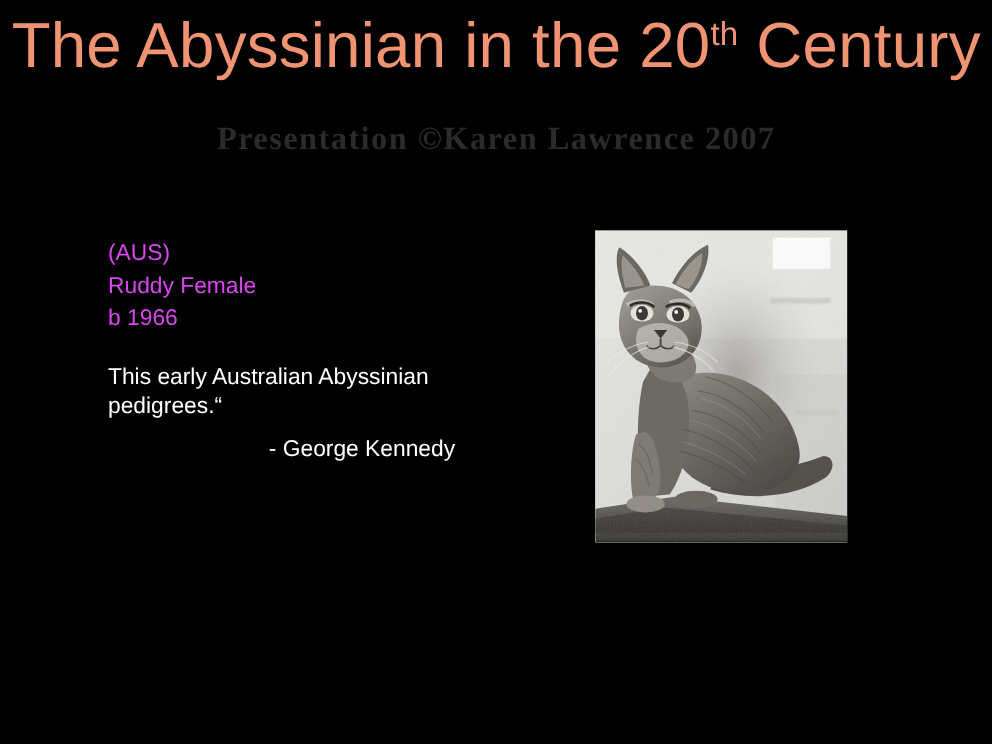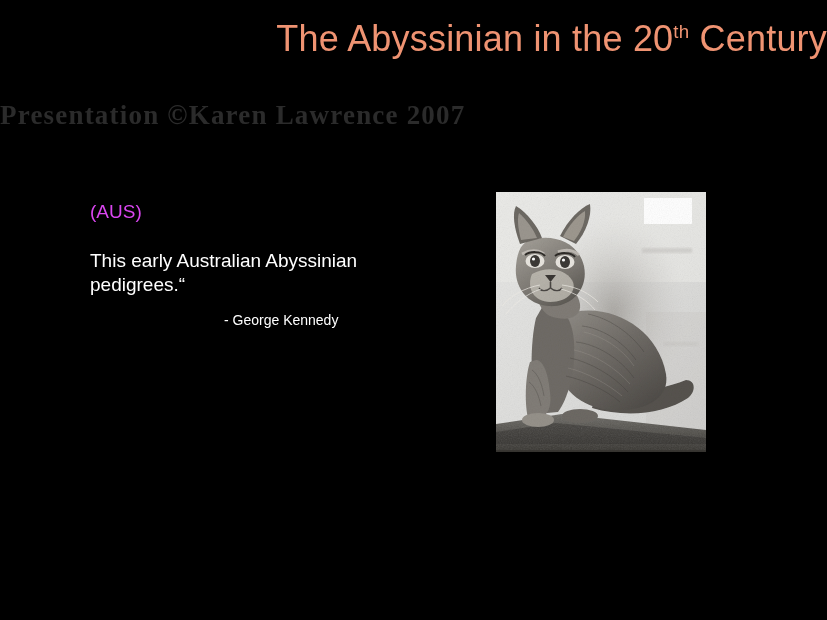--- a/index.html
+++ b/index.html
@@ -17,42 +17,42 @@
     background: #000000;
     overflow: hidden;
   }
 
   
   .slide-title {
     position: absolute;
     left: 0;
     top: 14px;
     width: 827px;
-    text-align: right;
+    text-align: center;
     color: #ef9372;
     font-family: "Liberation Sans", sans-serif;
-    font-size: 36px;
+    font-size: 53px;
     font-weight: 400;
     line-height: 50px;
     letter-spacing: 0.2px;
     white-space: nowrap;
   }
   .slide-title sup {
     font-size: 0.52em;
     vertical-align: super;
     line-height: 0;
   }
 
   
   .slide-credit {
     position: absolute;
     left: 0;
     top: 99px;
     width: 827px;
-    text-align: left;
+    text-align: center;
     color: #2b2b2b;
     font-family: "Liberation Serif", serif;
     font-weight: bold;
     font-size: 27px;
     line-height: 32px;
     letter-spacing: 1.2px;
     white-space: nowrap;
   }
 
   
@@ -79,21 +79,21 @@
   .quote-block {
     margin-top: 24px;
   }
   .quote-line {
     font-size: 19px;
     font-weight: 400;
     line-height: 23.5px;
     color: #ffffff;
   }
   .quote-attrib {
-    font-size: 14px;
+    font-size: 19px;
     font-weight: 400;
     line-height: 23.5px;
     color: #ffffff;
     margin-top: 13px;
     padding-left: 134px;
   }
 
   
   .photo-frame {
     position: absolute;
@@ -112,20 +112,22 @@
 <div class="slide">
 
   <div class="slide-title">
     <span>The Abyssinian in the 20</span><sup>th</sup><span> Century</span>
   </div>
 
   <div class="slide-credit">Presentation ©Karen Lawrence 2007</div>
 
   <div class="text-col">
     <div class="cat-detail">(AUS)</div>
+    <div class="cat-detail">Ruddy Female</div>
+    <div class="cat-detail">b 1966</div>
 
     <div class="quote-block">
       <div class="quote-line">This early Australian Abyssinian</div>
       <div class="quote-line">pedigrees.“</div>
       <div class="quote-attrib">- George Kennedy</div>
     </div>
   </div>
 
   <div class="photo-frame">
     <svg width="210" height="260" viewBox="0 0 210 260" xmlns="http://www.w3.org/2000/svg">

